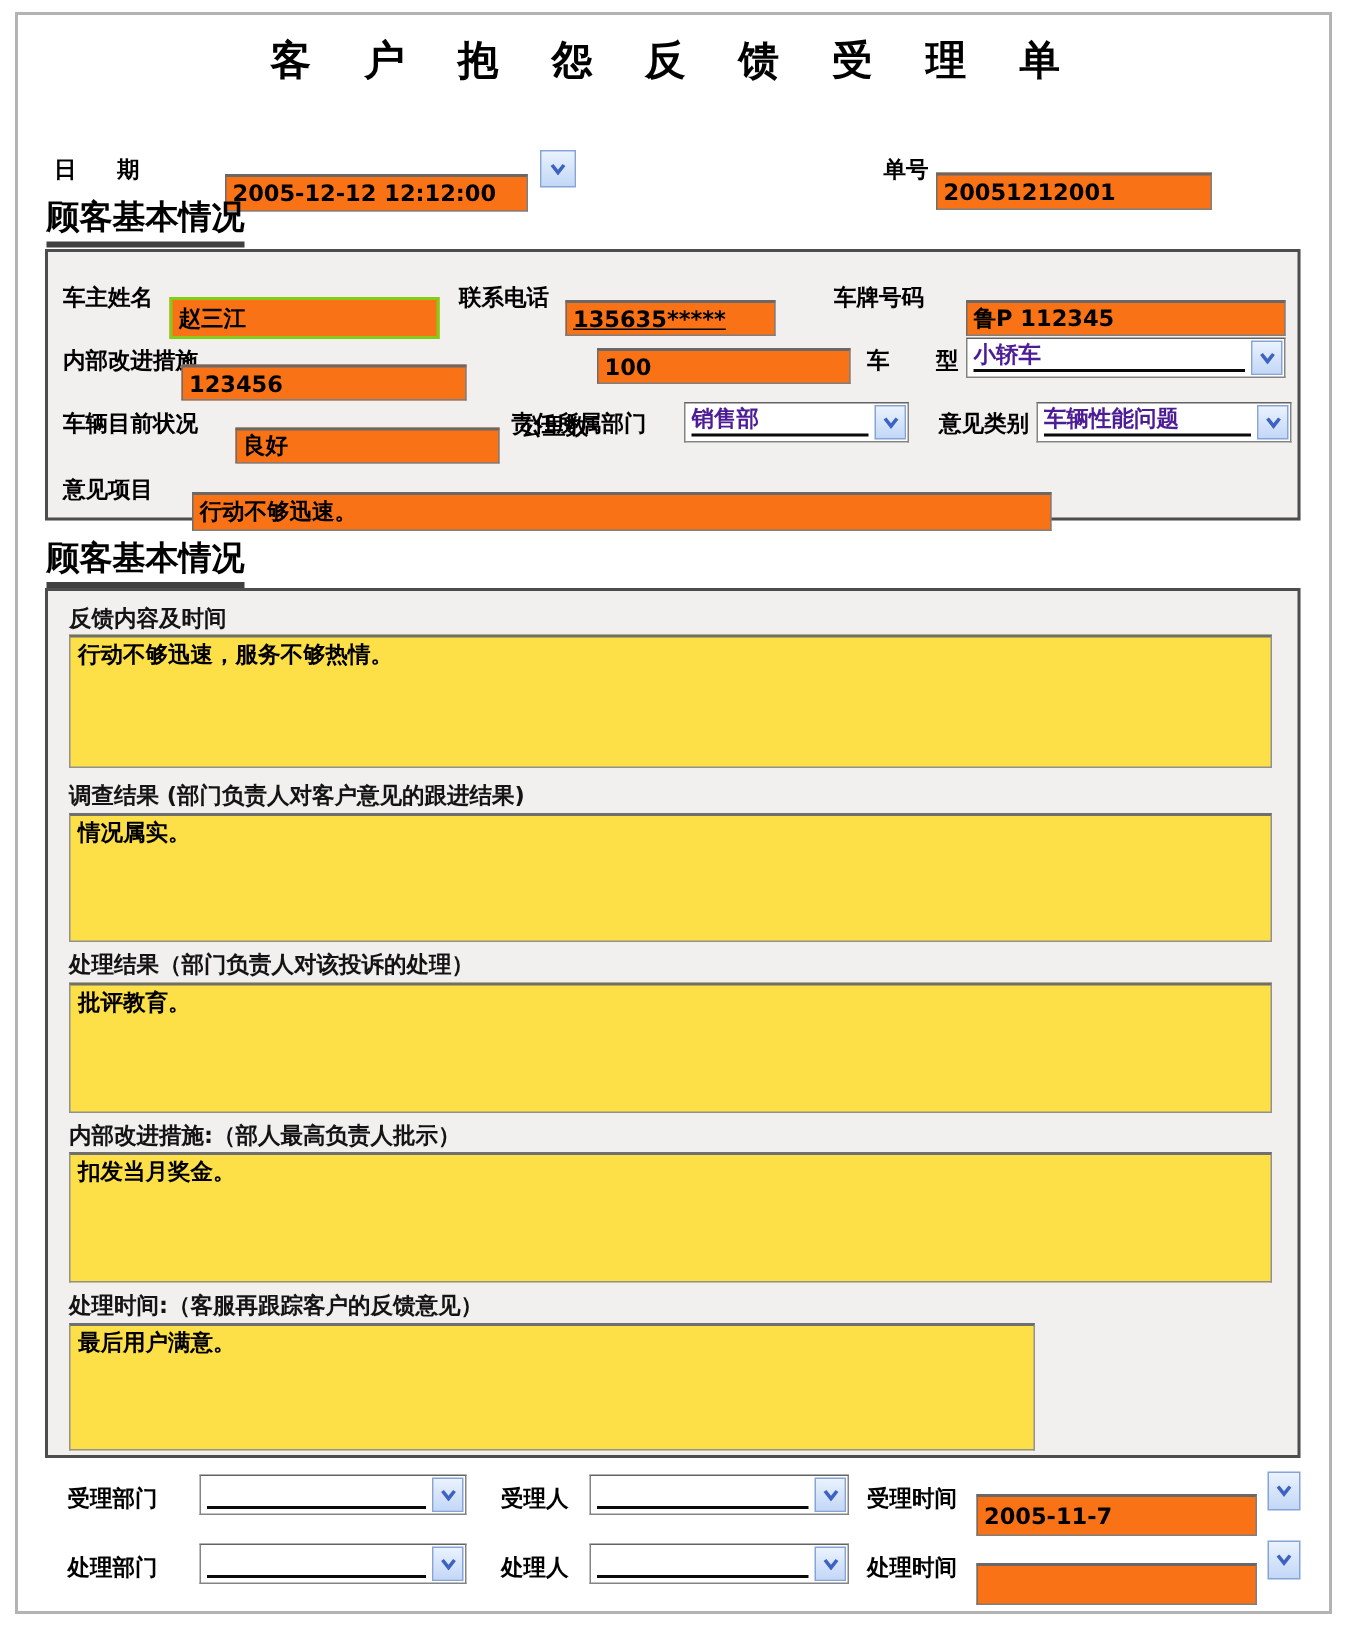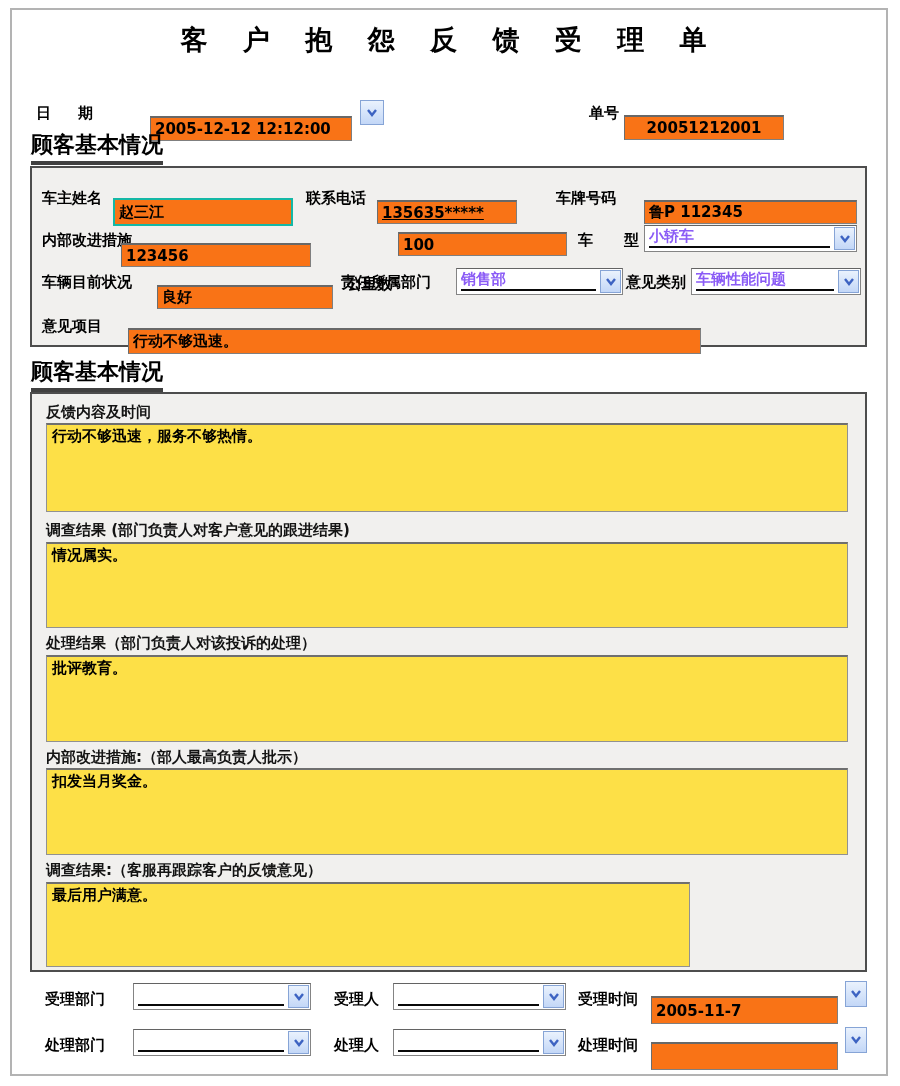--- a/index.html
+++ b/index.html
@@ -39,21 +39,21 @@
     border: 1px solid #7f7f7f;
     border-top: 2px solid #686868;
     border-left-color: #6d6d6d;
     font-family: "DejaVu Sans", "Liberation Sans", sans-serif;
     font-size: 15px;
     font-weight: bold;
     color: #000;
     padding: 1px 4px;
     margin-top: 16px;
   }
-  .txt.red-focus { border: 2px solid #14b8a6; }
+  .txt.red-focus { border: 2px solid #84cc16; }
   .section-heading {
     position: absolute;
     font-size: 22px;
     font-weight: bold;
     color: #000;
   }
   .section-heading span {
     display: inline-block;
     border-bottom: 4px solid #404040;
     padding-bottom: 1px;
@@ -68,21 +68,21 @@
     background: #fff;
     border: 1px solid #848484;
     border-top-color: #636363;
   }
   .combo .combo-value {
     position: absolute;
     left: 4px; right: 26px; top: 1px; bottom: 3px;
     border-bottom: 2px solid #0a0a0a;
     font-size: 15px;
     font-weight: bold;
-    color: #8b5cf6;
+    color: #4c1d95;
     overflow: hidden;
     white-space: nowrap;
   }
   .combo .combo-arrow, .arrow-btn {
     background: linear-gradient(#eaf2fd, #c3d7f7);
     border: 1px solid #86a4d6;
     display: flex;
     align-items: center;
     justify-content: center;
     cursor: pointer;
@@ -122,21 +122,21 @@
 <div class="form-title">客 户 抱 怨 反 馈 受 理 单</div>
 
 <div class="lbl" style="left:36px; top:104px; letter-spacing:6px;">日　期</div>
 <input class="txt" style="left: 150px; top: 100px; width: 202px; height: 25px;" value="2005-12-12 12:12:00">
 <div class="arrow-btn" style="left:360px; top:100px; width:24px; height:25px;">
   <svg width="12" height="8" viewBox="0 0 12 8">
       <path d="M2 1 L6 6 L10 1" fill="none" stroke="#3d63c2" stroke-width="2.4"></path>
     </svg>
 </div>
 <div class="lbl" style="left:589px; top:104px;">单号</div>
-<input class="txt" style="left: 624px; top: 99px; width: 160px; height: 25px; text-align: center;" value="20051212001">
+<input class="txt" style="left: 624px; top: 99px; width: 184px; height: 25px;" value="20051212001">
 
 <div class="section-heading" style="left:31px; top:130px;"><span>顾客基本情况</span></div>
 
 <div class="group-box" style="left:30px; top:166px; width:837px; height:181px;"></div>
 
 <div class="lbl" style="left:42px; top:189px;">车主姓名</div>
 <input class="txt red-focus" style="left: 113px; top: 182px; width: 180px; height: 28px;" value="赵三江">
 <div class="lbl" style="left:306px; top:189px;">联系电话</div>
 <input class="txt" style="left: 377px; top: 184px; width: 140px; height: 24px; text-decoration: underline;" value="135635*****">
 <div class="lbl" style="left:556px; top:189px;">车牌号码</div>
@@ -152,21 +152,21 @@
   <span class="combo-arrow">
     <svg width="12" height="8" viewBox="0 0 12 8">
         <path d="M2 1 L6 6 L10 1" fill="none" stroke="#3d63c2" stroke-width="2.4"></path>
       </svg>
   </span>
 </div>
 
 <div class="lbl" style="left:42px; top:273px;">车辆目前状况</div>
 <input class="txt" style="left: 157px; top: 269px; width: 176px; height: 24px;" value="良好">
 <div class="lbl" style="left:341px; top:273px;">责任所属部门</div>
-<div class="combo" style="left:456px; top:268px; width:167px; height:27px;">
+<div class="combo" style="left:456px; top:268px; width:150px; height:27px;">
   <span class="combo-value">销售部</span>
   <span class="combo-arrow">
     <svg width="12" height="8" viewBox="0 0 12 8">
         <path d="M2 1 L6 6 L10 1" fill="none" stroke="#3d63c2" stroke-width="2.4"></path>
       </svg>
   </span>
 </div>
 <div class="lbl" style="left:626px; top:273px;">意见类别</div>
 <div class="combo" style="left:691px; top:268px; width:170px; height:27px;">
   <span class="combo-value">车辆性能问题</span>
@@ -189,21 +189,21 @@
 
 <div class="ta-label" style="left:46px; top:521px;">调查结果 (部门负责人对客户意见的跟进结果)</div>
 <textarea class="ta" style="left: 46px; top: 542px; width: 802px; height: 86px;">情况属实。</textarea>
 
 <div class="ta-label" style="left:46px; top:634px;">处理结果（部门负责人对该投诉的处理）</div>
 <textarea class="ta" style="left: 46px; top: 655px; width: 802px; height: 87px;">批评教育。</textarea>
 
 <div class="ta-label" style="left:46px; top:748px;">内部改进措施:（部人最高负责人批示）</div>
 <textarea class="ta" style="left: 46px; top: 768px; width: 802px; height: 87px;">扣发当月奖金。</textarea>
 
-<div class="ta-label" style="left:46px; top:861px;">调查结果:（客服再跟踪客户的反馈意见）</div>
+<div class="ta-label" style="left:46px; top:861px;">处理时间:（客服再跟踪客户的反馈意见）</div>
 <textarea class="ta" style="left: 46px; top: 882px; width: 644px; height: 85px;">最后用户满意。</textarea>
 
 <div class="lbl" style="left:45px; top:990px;">受理部门</div>
 <div class="combo" style="left:133px; top:983px; width:178px; height:27px;">
   <span class="combo-value"></span>
   <span class="combo-arrow">
     <svg width="12" height="8" viewBox="0 0 12 8">
         <path d="M2 1 L6 6 L10 1" fill="none" stroke="#3d63c2" stroke-width="2.4"></path>
       </svg>
   </span>

